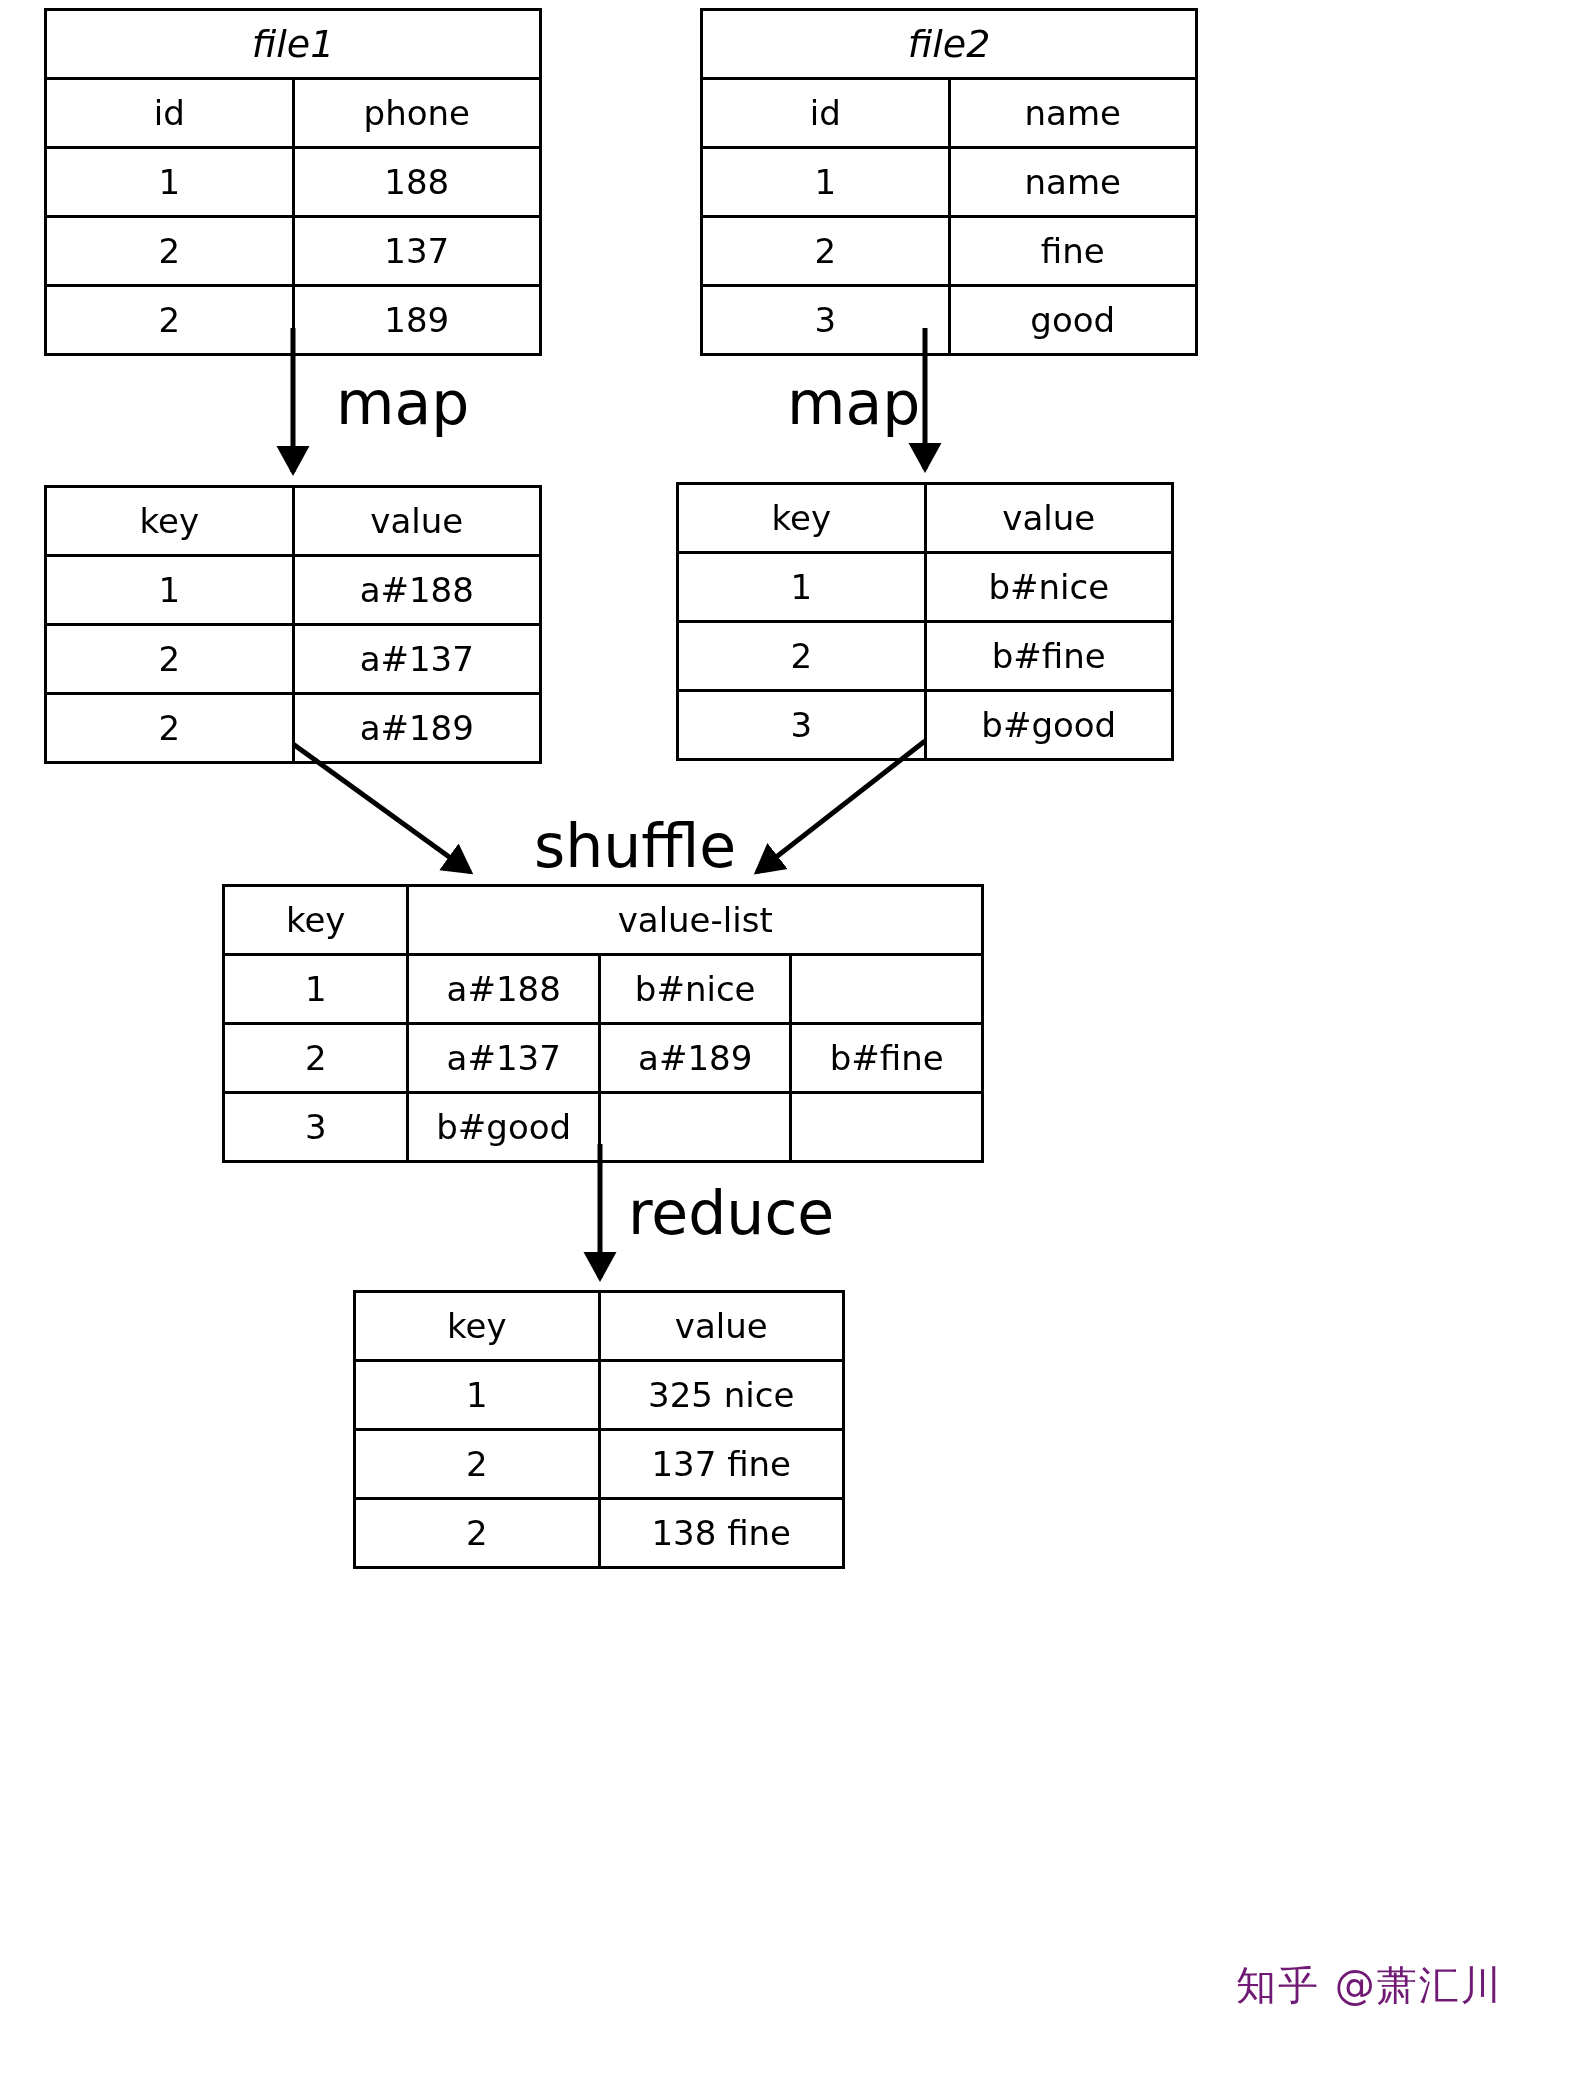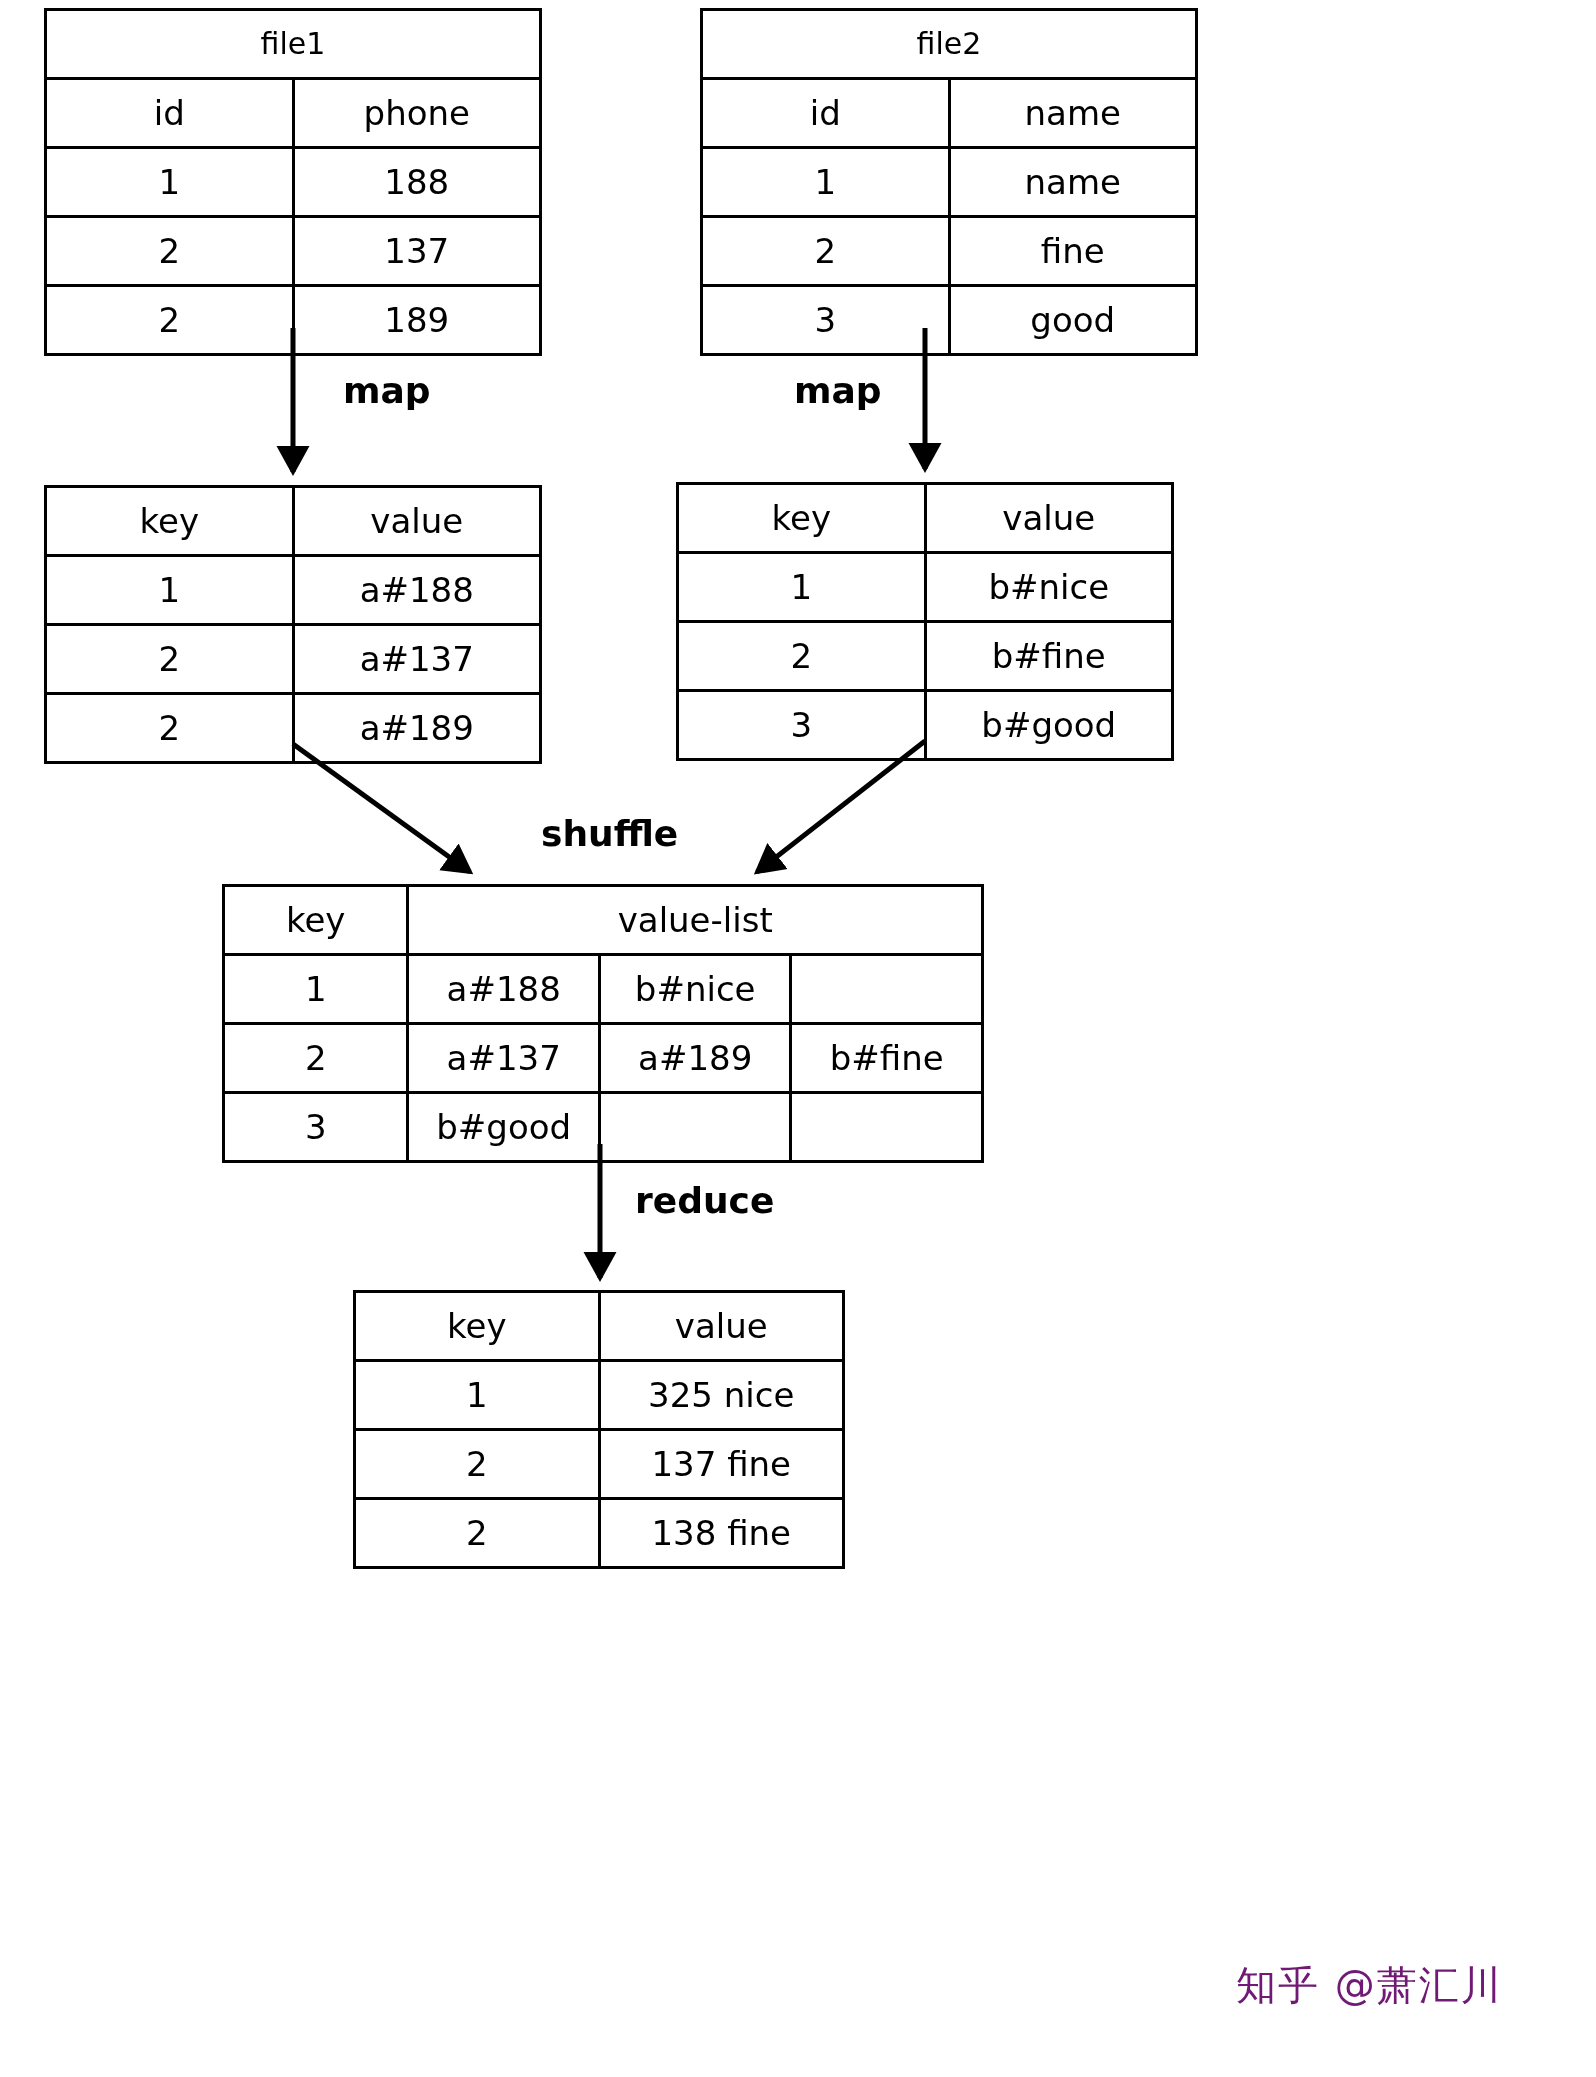--- a/index.html
+++ b/index.html
@@ -29,44 +29,44 @@
     border: 3px solid #000000;
     text-align: center;
     vertical-align: middle;
     font-size: 34px;
     font-weight: 400;
     padding: 0;
     background: #ffffff;
     line-height: 1;
   }
   .tbl td.title {
-    font-size: 30px;
+    font-size: 38px;
+    font-style: italic;
   }
   
   #tbl-file1      { left: 44px;  top: 8px;   width: 498px; }
   #tbl-file2      { left: 700px; top: 8px;   width: 498px; }
   #tbl-map1       { left: 44px;  top: 485px; width: 498px; }
   #tbl-map2       { left: 676px; top: 482px; width: 498px; }
   #tbl-shuffle    { left: 222px; top: 884px; width: 762px; }
   #tbl-reduce     { left: 353px; top: 1290px;width: 492px; }
 
   #tbl-file1 td, #tbl-file2 td,
   #tbl-map1 td, #tbl-map2 td,
   #tbl-reduce td { height: 66px; }
   #tbl-shuffle td { height: 66px; }
 
   
   .proc-label {
     position: absolute;
-    font-size: 36px;
-    font-weight: 700;
+    font-size: 60px;
+    font-weight: 400;
     letter-spacing: 0px;
     white-space: nowrap;
     line-height: 1;
-    margin-left: 7px;
   }
   #label-map-left   { left: 336px;  top: 373px; }
   #label-map-right  { left: 787px;  top: 373px; }
   #label-shuffle    { left: 534px;  top: 816px; }
   #label-reduce     { left: 628px;  top: 1183px; }
 
   
   #arrows {
     position: absolute;
     left: 0; top: 0;

